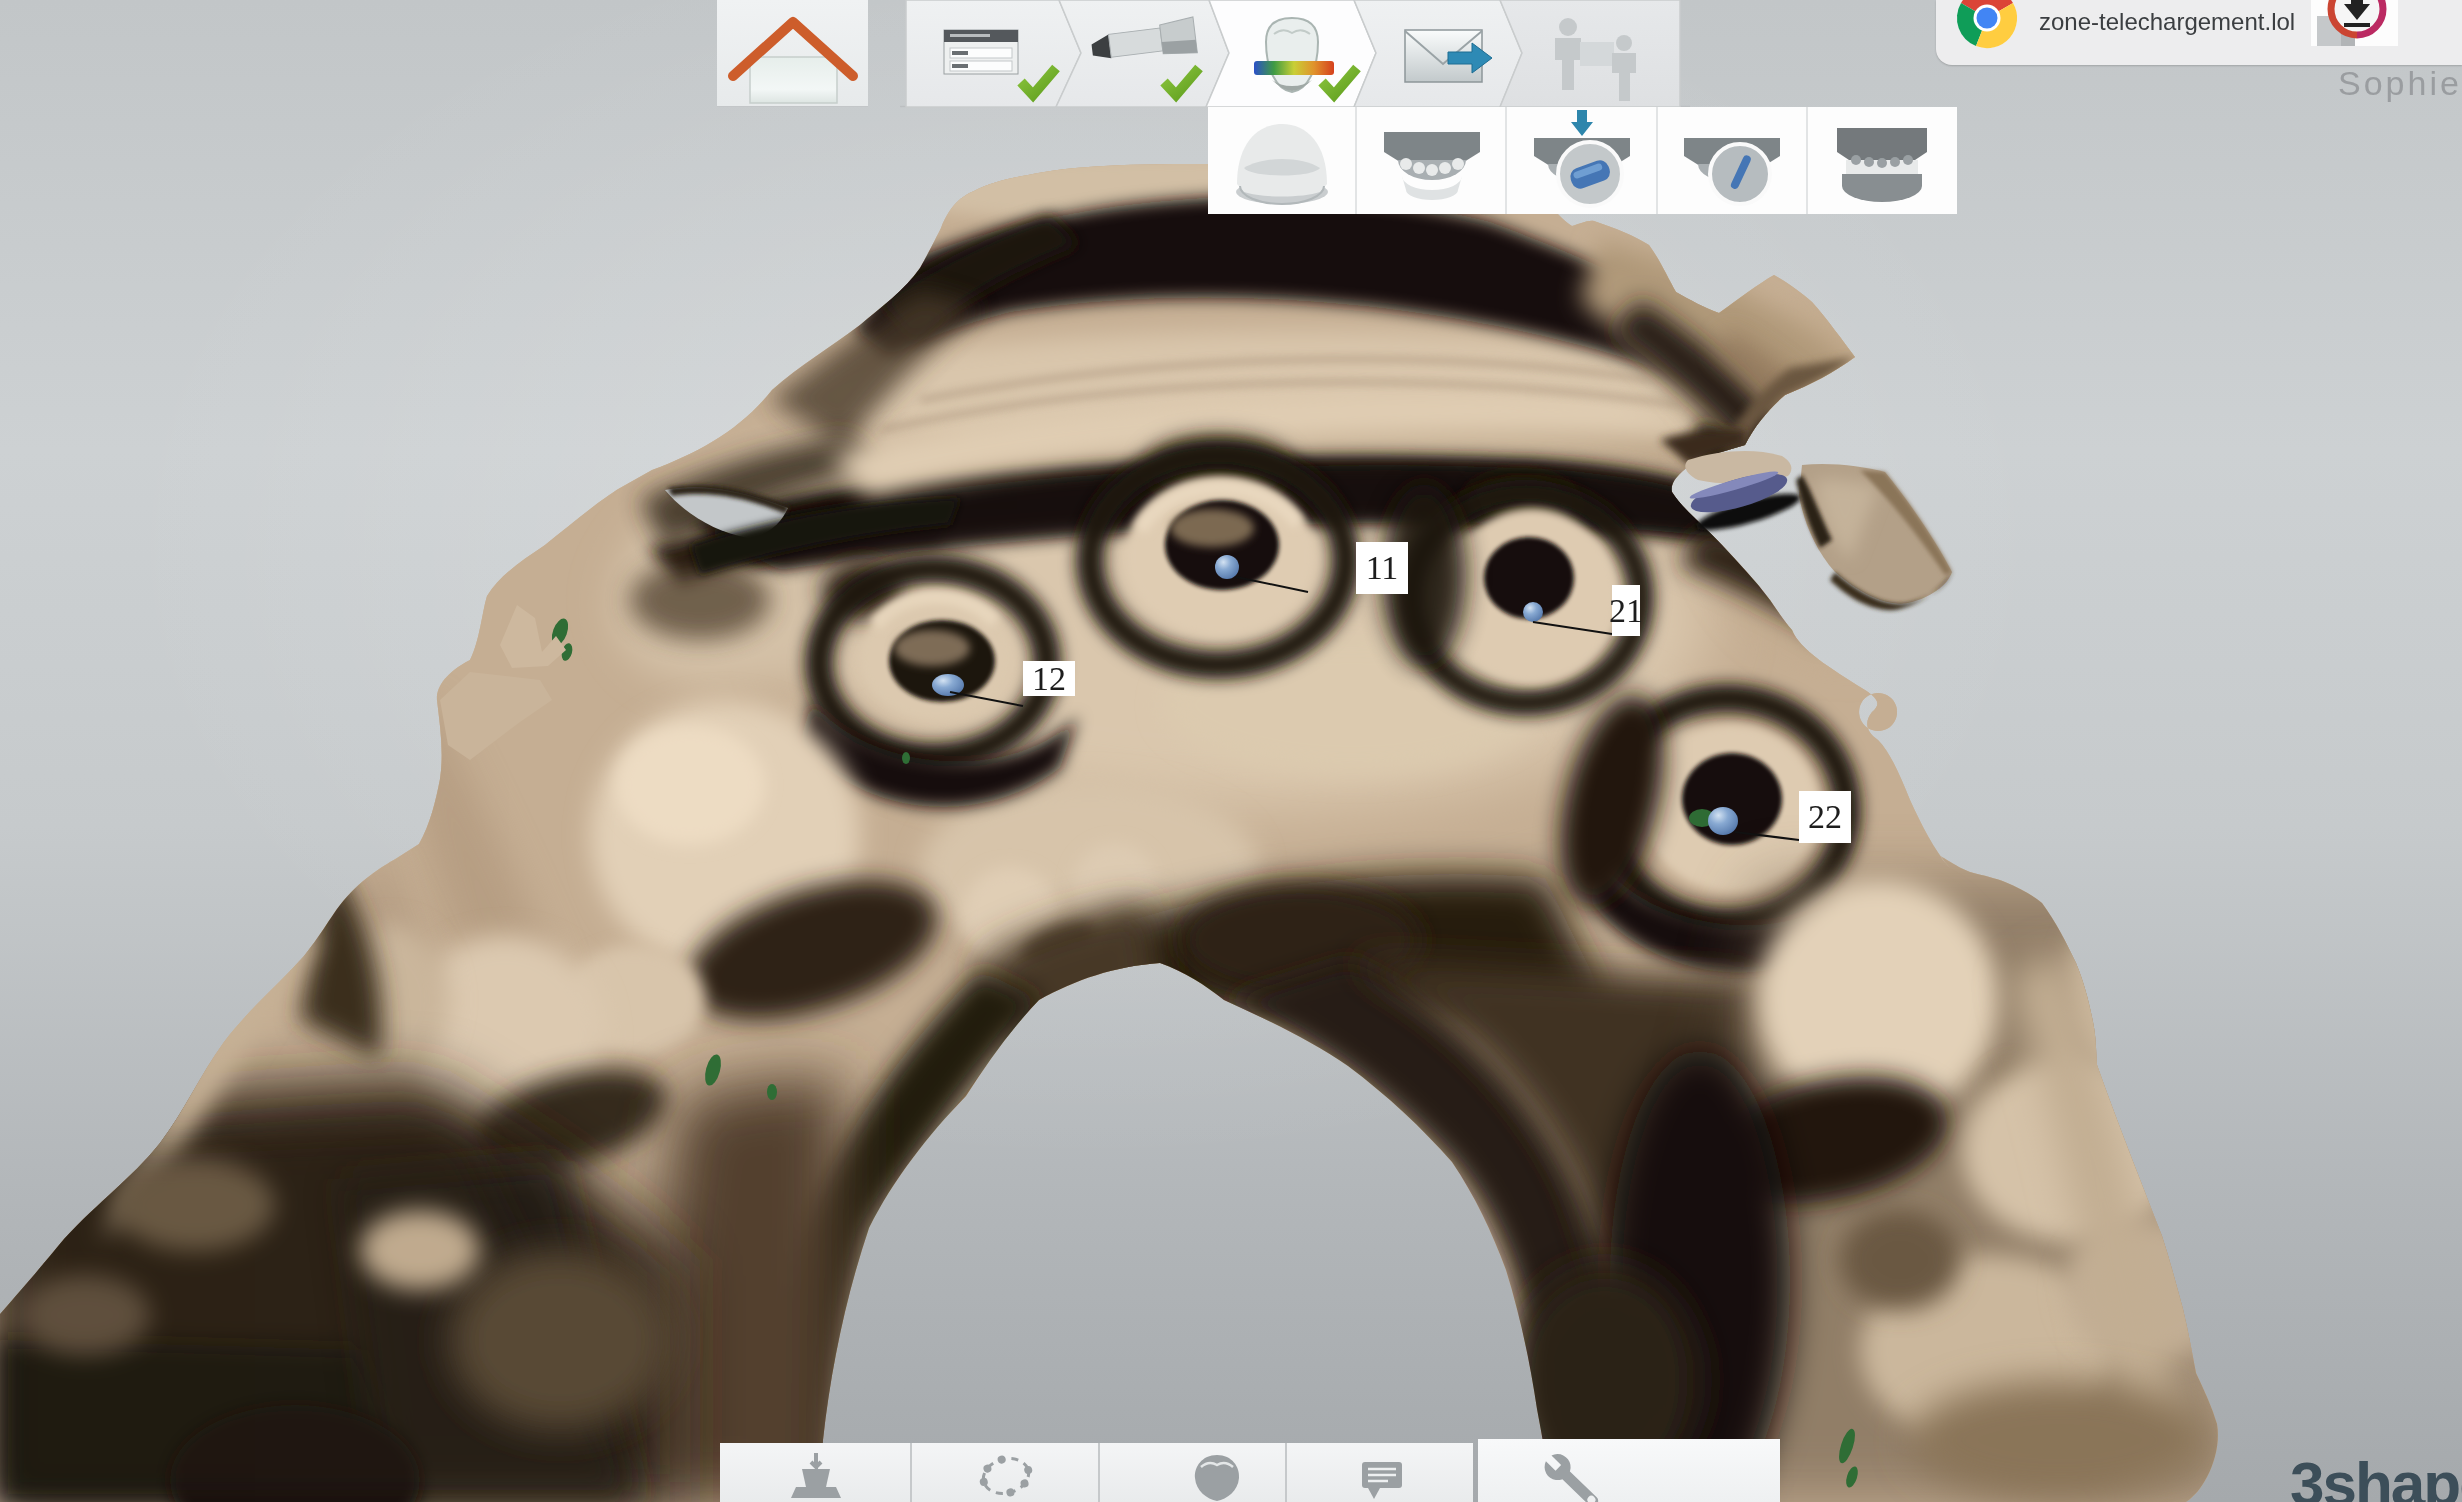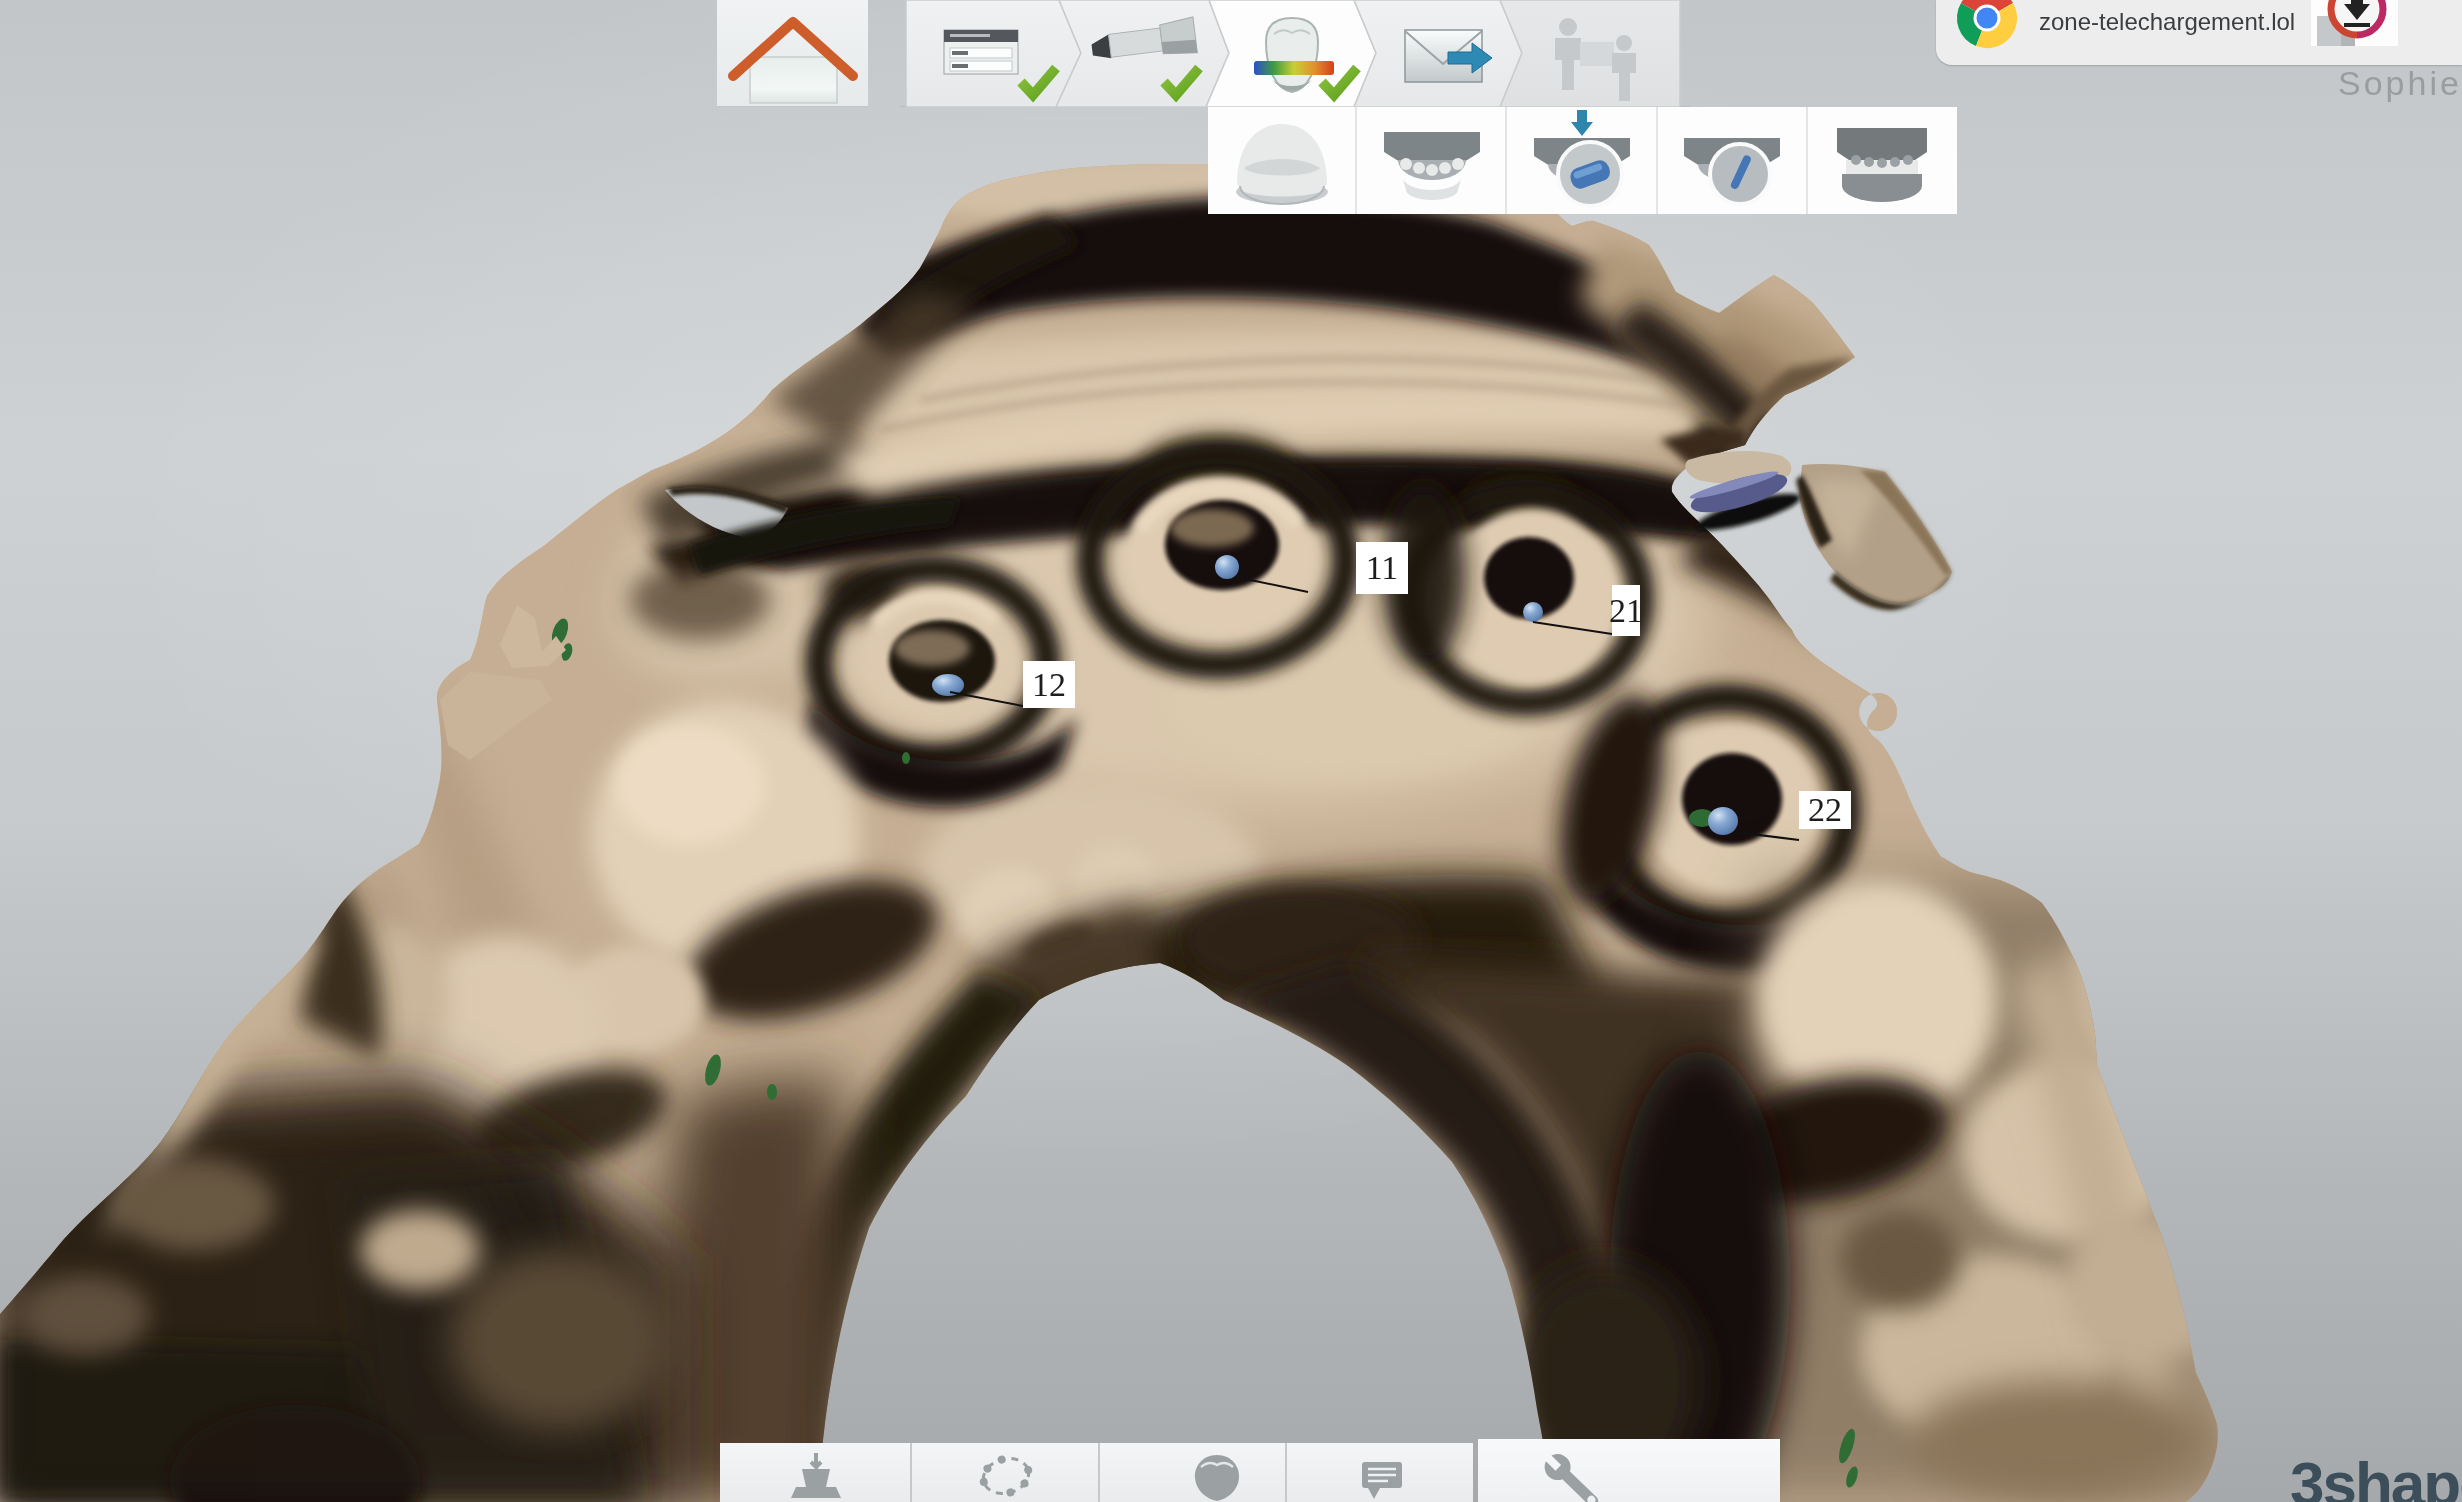--- a/index.html
+++ b/index.html
@@ -225,23 +225,23 @@
 <path d="M1802,475 C1812,492 1820,515 1832,540 L1820,548 C1808,525 1800,498 1796,480 Z" fill="#2a2014" filter="url(#b2)"></path>
 </g>
 <g stroke="#111" stroke-width="2">
 <line x1="1236" y1="577" x2="1308" y2="592"></line>
 <line x1="950" y1="692" x2="1023" y2="706"></line>
 <line x1="1533" y1="622" x2="1612" y2="634"></line>
 <line x1="1735" y1="832" x2="1799" y2="840"></line>
 </g>
 </svg>
 <div class="lbl" style="left:1356px;top:542px;width:52px;height:52px;">11</div>
-<div class="lbl" style="left:1023px;top:661px;width:52px;height:47px;">12</div>
+<div class="lbl" style="left:1023px;top:661px;width:52px;height:35px;">12</div>
 <div class="lbl" style="left:1612px;top:585px;width:28px;height:51px;">21</div>
-<div class="lbl" style="left:1799px;top:791px;width:52px;height:38px;">22</div>
+<div class="lbl" style="left:1799px;top:791px;width:52px;height:52px;">22</div>
 
 <div style="position:absolute;left:717px;top:0;width:151px;height:106px;background:linear-gradient(#f0f2f3,#e7eaeb);border-bottom:1px solid #c3c6c8;"></div>
 <svg style="position:absolute;left:717px;top:0;" width="151" height="106" viewBox="0 0 151 106">
 <defs>
         <linearGradient id="wallg" x1="0" y1="0" x2="0" y2="1">
 <stop offset="0" stop-color="#e6eeeb"></stop>
           <stop offset="0.7" stop-color="#f3f7f6"></stop>
           <stop offset="1" stop-color="#dde5e2"></stop>
         </linearGradient>
       </defs>

